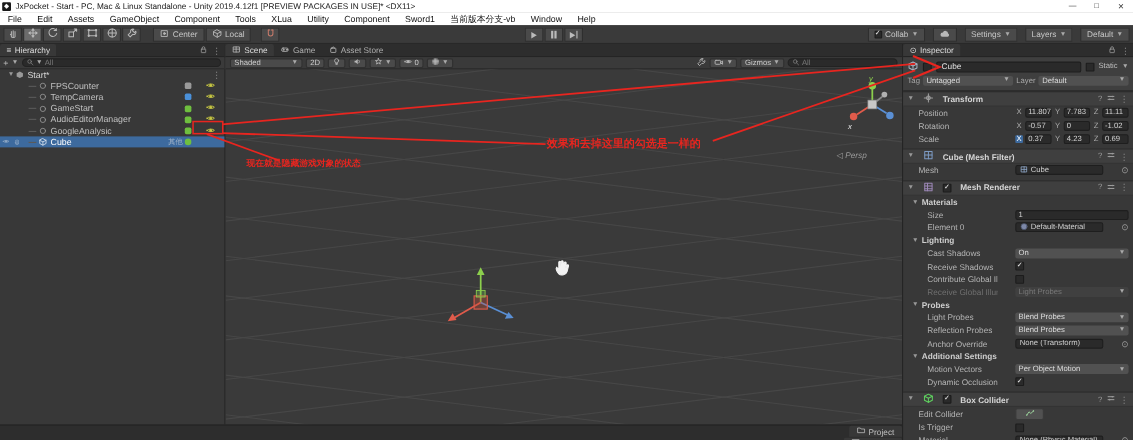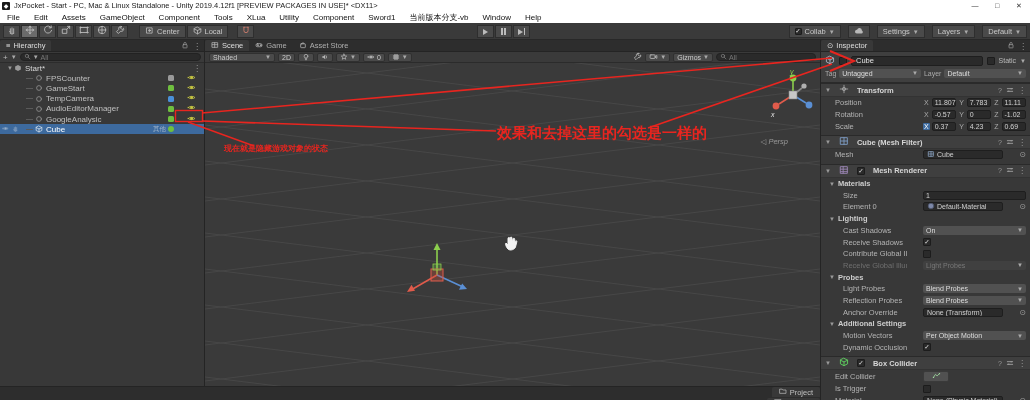--- a/index.html
+++ b/index.html
@@ -112,21 +112,21 @@
 
   
   .bottombar{position:absolute;left:0;top:386px;width:820px;height:14px;background:var(--strip);border-top:1px solid #242424;
     display:flex;align-items:flex-end;gap:1px;padding-left:2px;flex-direction:column;}
   .btab{height:12px;background:#383838;border-radius:2px 2px 0 0;display:flex;align-items:center;gap:3px;
     padding:0 7px;font-size:7.5px;color:#c0c0c0;}
 
   
   .overlay{position:absolute;left:0;top:0;width:1030px;height:400px;pointer-events:none;z-index:50;}
   .note{position:absolute;color:var(--red);font-weight:bold;white-space:nowrap;}
-  .note1{left:497px;top:124px;font-size:15px;}
+  .note1{left:497px;top:124px;font-size:10px;}
   .note2{left:224px;top:143px;font-size:8px;}
 </style>
 </head>
 <body>
 
 <div id="app">
 
   <div class="titlebar">
     <span class="unity-appicon">◆</span>
     <span>JxPocket - Start - PC, Mac &amp; Linux Standalone - Unity 2019.4.12f1 [PREVIEW PACKAGES IN USE]* &lt;DX11&gt;</span>
@@ -320,41 +320,41 @@
           </span>
         </div>
         <div class="hrow">
           <span style="width:26px;flex:none"></span>
           <span style="width:7px;border-top:1px solid #5a5a5a;margin-right:2px;flex:none"></span>
           <span class="goicon">
             <svg width="8" height="8" viewBox="0 0 12 12" fill="none" stroke="#9a9a9a" stroke-width="1.1" stroke-linecap="round" stroke-linejoin="round">
               <circle cx="6" cy="6" r="3.6"></circle>
             </svg>
           </span>
-          <span class="hlabel">GameStart</span>
+          <span class="hlabel">TempCamera</span>
           <span class="spacer"></span>
-          <span class="badge" style="background:#6fbf3f"></span>
+          <span class="badge" style="background:#4a90d9"></span>
           <span class="eyecol">
             <span style="color:#c9c943"><svg width="9" height="9" viewBox="0 0 12 12" fill="none" stroke="#c9c943" stroke-width="1.1" stroke-linecap="round" stroke-linejoin="round">
                 <path d="M1.5 6C2.8 3.9 9.2 3.9 10.5 6 9.2 8.1 2.8 8.1 1.5 6z"></path>
                 <circle cx="6" cy="6" r="1.2" fill="currentColor"></circle>
               </svg></span>
           </span>
         </div>
         <div class="hrow">
           <span style="width:26px;flex:none"></span>
           <span style="width:7px;border-top:1px solid #5a5a5a;margin-right:2px;flex:none"></span>
           <span class="goicon">
             <svg width="8" height="8" viewBox="0 0 12 12" fill="none" stroke="#9a9a9a" stroke-width="1.1" stroke-linecap="round" stroke-linejoin="round">
               <circle cx="6" cy="6" r="3.6"></circle>
             </svg>
           </span>
-          <span class="hlabel">TempCamera</span>
+          <span class="hlabel">GameStart</span>
           <span class="spacer"></span>
-          <span class="badge" style="background:#4a90d9"></span>
+          <span class="badge" style="background:#6fbf3f"></span>
           <span class="eyecol">
             <span style="color:#c9c943"><svg width="9" height="9" viewBox="0 0 12 12" fill="none" stroke="#c9c943" stroke-width="1.1" stroke-linecap="round" stroke-linejoin="round">
                 <path d="M1.5 6C2.8 3.9 9.2 3.9 10.5 6 9.2 8.1 2.8 8.1 1.5 6z"></path>
                 <circle cx="6" cy="6" r="1.2" fill="currentColor"></circle>
               </svg></span>
           </span>
         </div>
         <div class="hrow">
           <span style="width:26px;flex:none"></span>
           <span style="width:7px;border-top:1px solid #5a5a5a;margin-right:2px;flex:none"></span>

